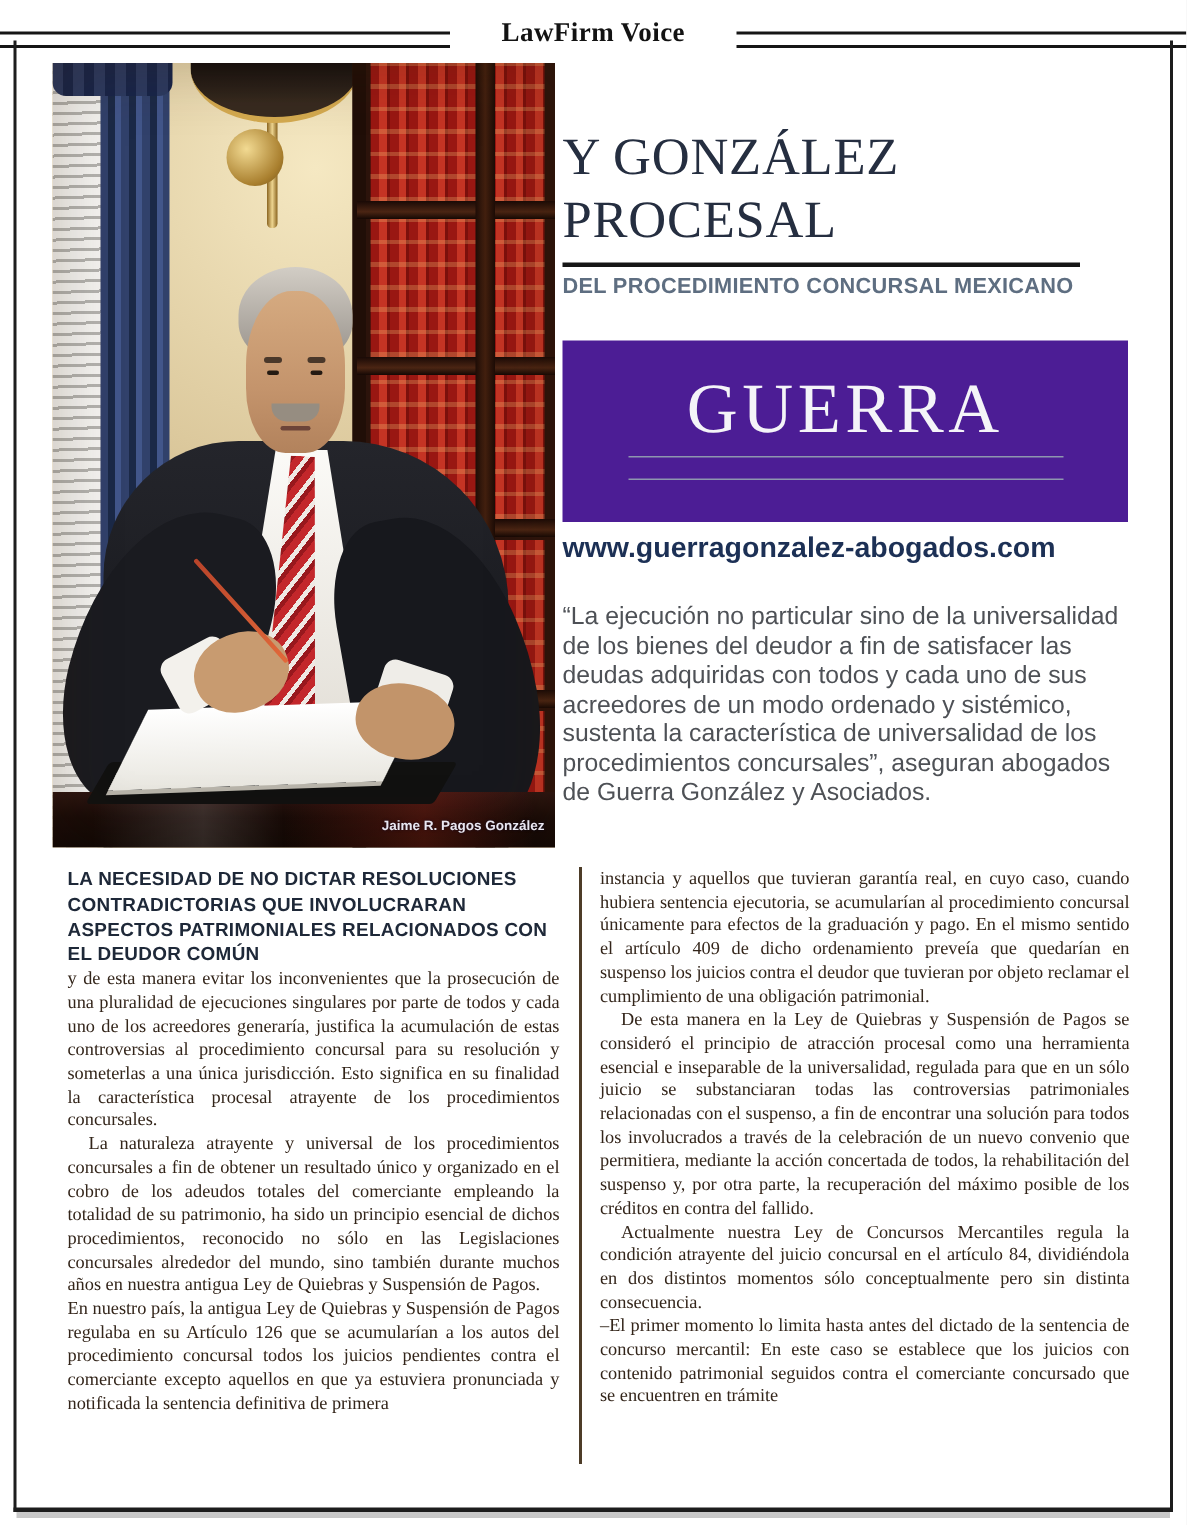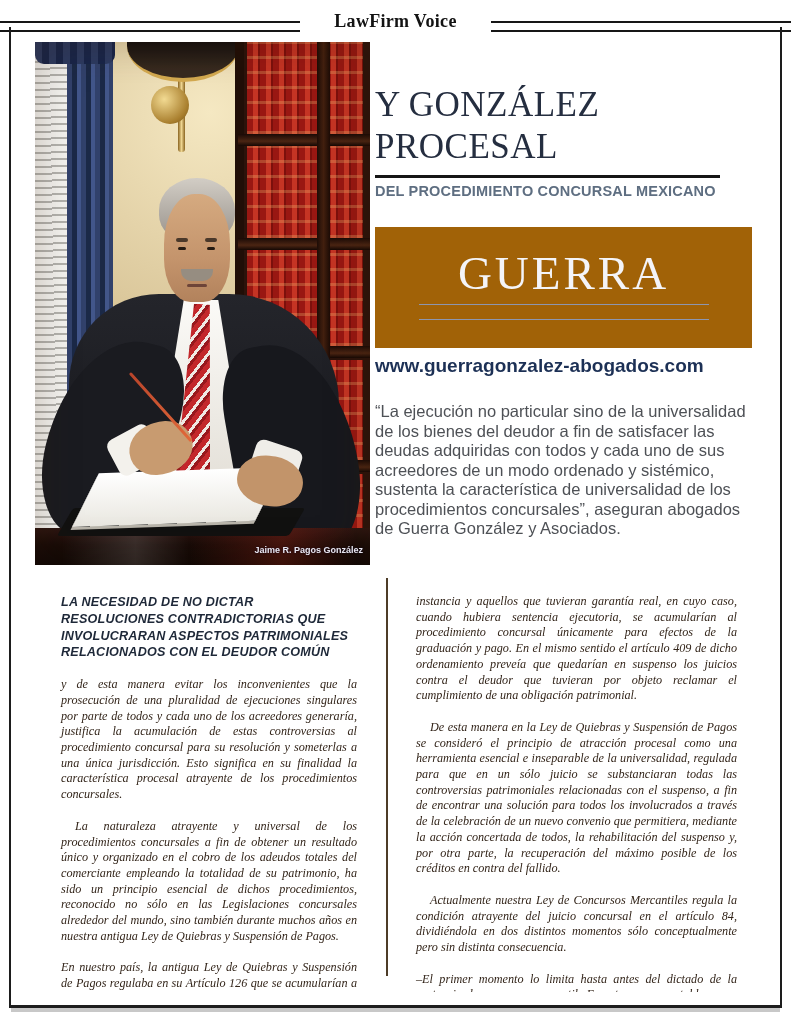--- a/index.html
+++ b/index.html
@@ -92,40 +92,40 @@
            font-size:9px;color:#e9e7f1;text-shadow:0 0 2px rgba(10,10,40,.7);}
   .photo .vignette{left:0;top:0;width:100%;height:100%;box-shadow:inset 0 0 46px rgba(55,28,8,.28);}
   
   .title-block{position:absolute;left:375px;top:84px;width:400px;}
   .article-title{font-family:"Liberation Serif",serif;font-size:35px;line-height:42px;
            color:#252e40;font-weight:400;letter-spacing:.5px;}
   .title-rule{width:345px;height:3px;background:#161616;margin:7px 0 5px 0;}
   .kicker{font-family:"Liberation Sans",sans-serif;font-weight:bold;font-size:14.5px;
            color:#5e6e81;letter-spacing:.2px;}
   
-  .logo-box{position:absolute;left:375px;top:227px;width:377px;height:121px;background:#a16207;
+  .logo-box{position:absolute;left:375px;top:227px;width:377px;height:121px;background:#4c1d95;
            display:flex;flex-direction:column;align-items:center;justify-content:center;}
   .logo-name{font-family:"Liberation Serif",serif;font-size:47px;color:#f4f4f8;
            letter-spacing:3px;line-height:1;margin-top:2px;}
   .logo-line{width:290px;height:1px;background:#8d96af;margin:7px 0;}
   .logo-tagline{font-family:"Liberation Sans",sans-serif;font-size:14px;font-weight:600;
            color:#eceef5;letter-spacing:6px;white-space:nowrap;}
   .website{position:absolute;left:375px;top:355px;font-family:"Liberation Sans",sans-serif;
            font-weight:bold;font-size:19px;color:#1c3055;text-decoration:none;}
   
   .pull-quote{position:absolute;left:375px;top:402px;width:380px;
            font-family:"Liberation Sans",sans-serif;font-size:16.5px;line-height:19.5px;color:#4e5156;}
   
   .body-area{position:absolute;left:45px;top:578px;width:710px;height:414px;overflow:hidden;}
   .col{position:absolute;top:0;font-size:12.2px;line-height:15.7px;color:#33251a;
            text-align:justify;}
   .col-left{left:0;width:328px;}
   .col-right{left:355px;width:353px;}
   .col-divider{position:absolute;left:341px;top:0;width:2px;height:398px;background:#4d3c28;}
-  .block{margin:16px;font-style:italic;}
+  .block{margin:0;}
   .heading{font-family:"Liberation Sans",sans-serif;font-weight:bold;font-size:12.6px;
            line-height:16.8px;color:#1e2838;letter-spacing:.2px;text-align:left;}
   .mt{margin-top:11px;}
   .indent{text-indent:14px;}
 </style>
 </head>
 <body>
 
 <div class="page">
 

